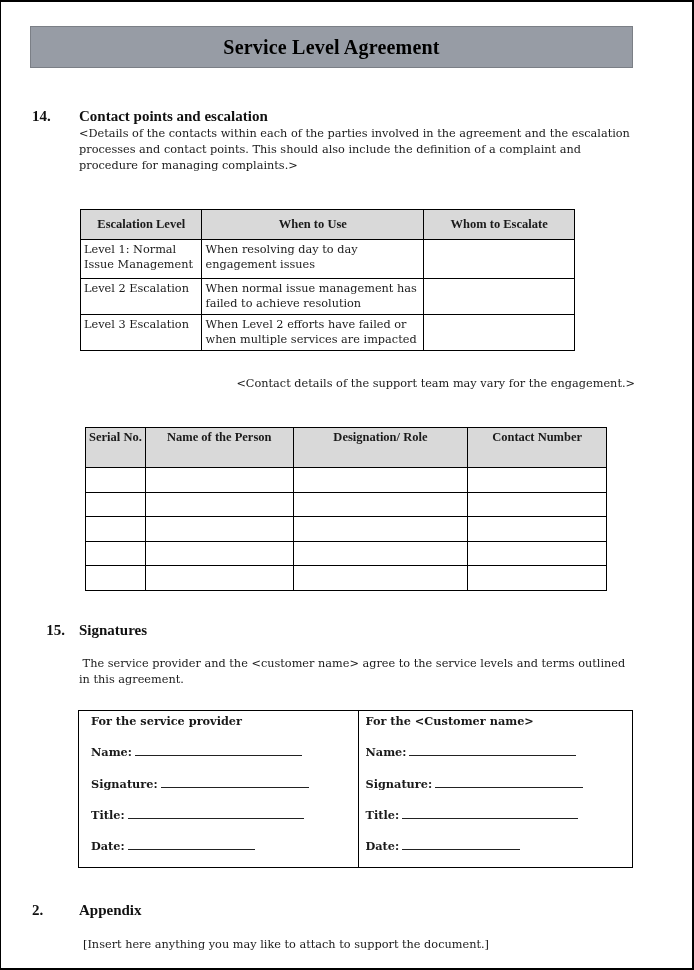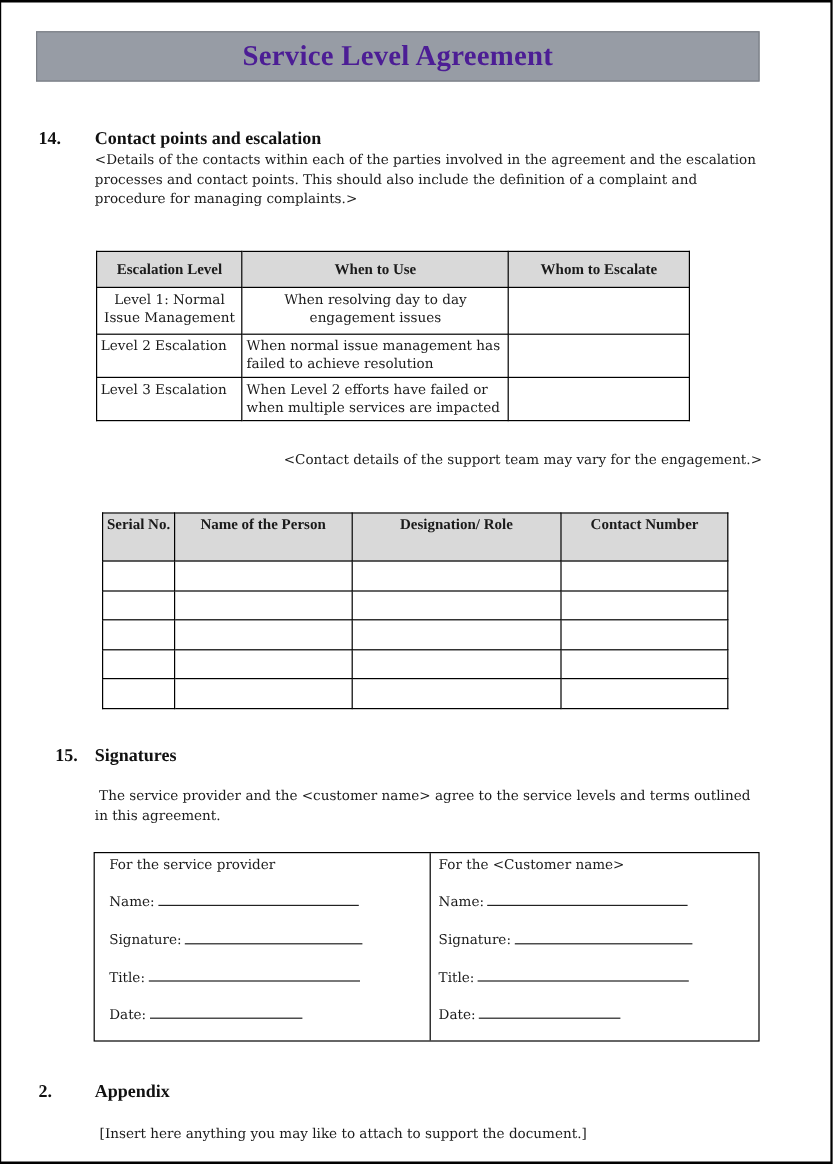--- a/index.html
+++ b/index.html
@@ -13,21 +13,21 @@
       position: absolute; left: 0; top: 0; width: 694px; height: 970px;
       border: 2px solid #000; border-left-width: 1px;
     }
     .title-bar {
       position: absolute; left: 30px; top: 26px; width: 603px; height: 42px;
       background: #979ca5; border: 1px solid #7b7f86;
       display: flex; align-items: center; justify-content: center;
     }
     .title-bar span {
       font-family: "Liberation Serif", "DejaVu Serif", serif;
-      color: #4c1d95; font-weight: bold; font-size: 24px; letter-spacing: 0.2px;
+      color: #000000; font-weight: bold; font-size: 20px; letter-spacing: 0.2px;
     }
     .section-heading {
       position: absolute; left: 32px;
       font-family: "Liberation Serif", "DejaVu Serif", serif;
       font-weight: bold; font-size: 15px; color: #111;
     }
     .section-heading .num { display: inline-block; width: 47px; }
     .para {
       position: absolute; left: 79px; width: 556px;
       font-size: 11.3px; line-height: 16px; color: #1a1a1a;
@@ -39,31 +39,31 @@
     table.grid th, table.grid td {
       border: 1px solid #000; vertical-align: top;
     }
     table.grid th {
       background: #d9d9d9; font-weight: bold; text-align: center;
       font-family: "Liberation Serif", "DejaVu Serif", serif; font-size: 12.5px;
     }
     #escalation-table { left: 80px; top: 209px; width: 495px; }
     #escalation-table th { height: 30px; vertical-align: middle; }
     #escalation-table td { padding: 2px 3px; }
-    #escalation-table tr.r1 td { height: 39px; text-align: center; }
+    #escalation-table tr.r1 td { height: 39px; }
     #escalation-table tr.r2 td { height: 36px; }
     #escalation-table tr.r3 td { height: 36px; }
 
     #contacts-table { left: 85px; top: 427px; width: 522px; }
     #contacts-table th { height: 40px; padding-top: 2px; line-height: 15px; }
     #contacts-table td { height: 24.5px; }
 
     .sig-box {
       position: absolute; left: 78px; top: 710px; width: 555px; height: 158px;
-      border: 1px solid #000; display: flex;
+      border: 1px solid #000; display: flex; font-weight: bold;
     }
     .sig-col { flex: 1; padding: 2px 0 0 12px; font-size: 11.3px; color: #1a1a1a; }
     .sig-col + .sig-col { border-left: 1px solid #000; padding-left: 7px; }
     .sig-line { height: 31.3px; line-height: 16px; white-space: nowrap; }
     .sig-line .blank { display: inline-block; border-bottom: 1px solid #222; height: 11px; vertical-align: baseline; margin-left: 3px; }
   </style>
 </head>
 <body>
 
 <div class="page-frame"></div>

